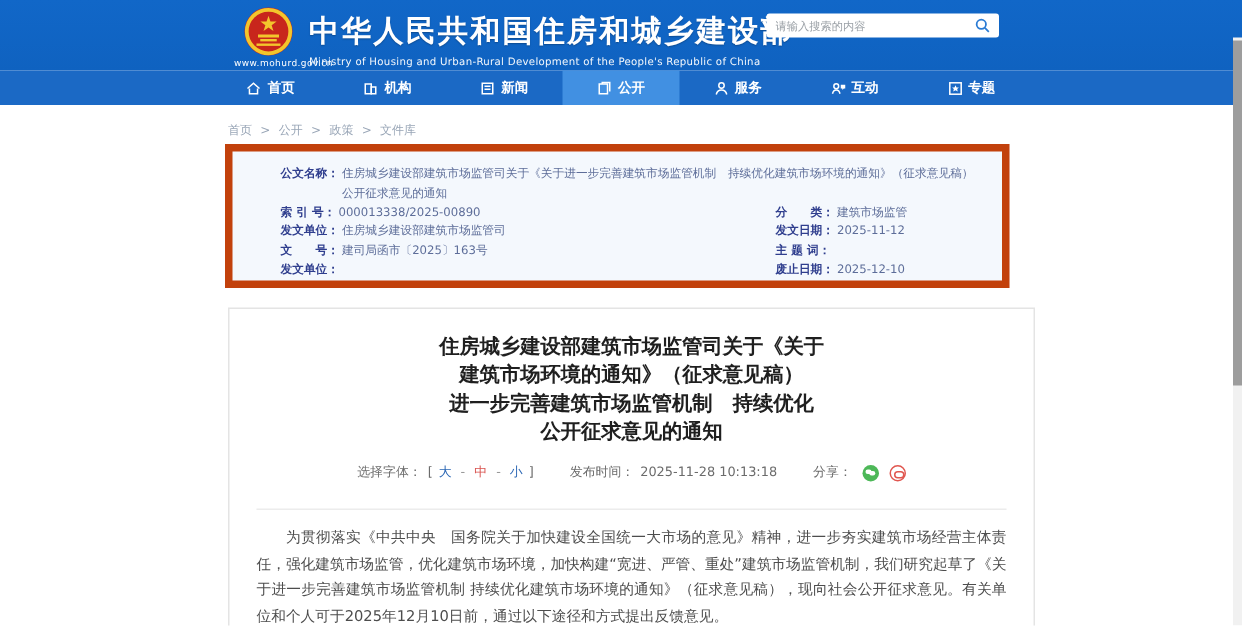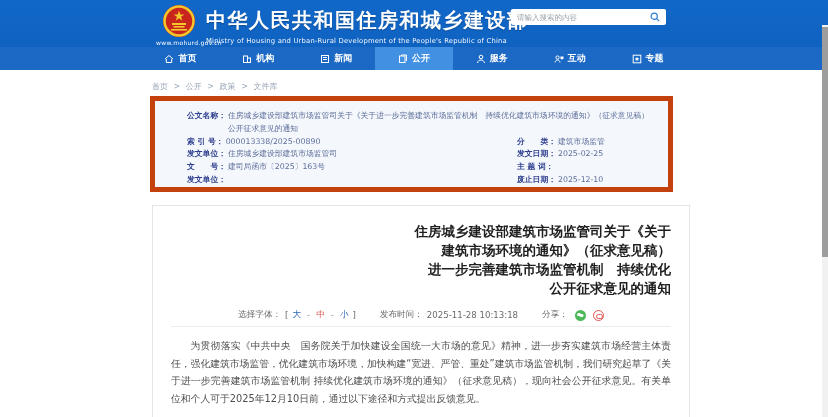--- a/index.html
+++ b/index.html
@@ -34,22 +34,22 @@
   
   .meta-box { position:absolute; left:150px; top:96px; width:523px; height:96px; background:#f4f8fd; border:5px solid #c2410c; padding:9px 14px 0 32px; font-size:7.8px; }
   .meta-row { display:flex; line-height:12.8px; }
   .meta-col { display:flex; }
   .meta-col.left { width:330px; }
   .meta-label { color:#2f3e8e; font-weight:bold; white-space:pre; }
   .meta-value { color:#5d6d99; margin-left:2px; }
 
   
   .doc-box { position:absolute; left:152px; top:205px; width:538px; height:300px; background:#fff; border:1px solid #e4e4e4; padding:16px 18px 0 18px; }
-  .doc-title { text-align:right; font-size:13.5px; font-weight:bold; color:#1f1f1f; line-height:19px; }
-  .doc-toolbar { margin-top:11px; padding-bottom:5px; border-bottom:1px solid #ececec; font-size:8.6px; color:#6b6b6b; display:flex; justify-content:center; align-items:center; gap:4px; }
+  .doc-title { text-align:center; font-size:13.5px; font-weight:bold; color:#1f1f1f; line-height:19px; }
+  .doc-toolbar { margin-top:11px; padding-bottom:18px; border-bottom:1px solid #ececec; font-size:8.6px; color:#6b6b6b; display:flex; justify-content:center; align-items:center; gap:4px; }
   .fs-link { color:#2d68b5; cursor:pointer; }
   .fs-link.mid { color:#d9534f; }
   .fs-sep { color:#999; margin:0 2px; }
   .toolbar-gap { width:16px; }
   .share-icon { width:11px; height:11px; border-radius:50%; display:inline-block; vertical-align:middle; margin-left:3px; cursor:pointer; position:relative; }
   .share-wechat { background:#4db858; }
   .share-wechat::after { content:""; position:absolute; left:2.5px; top:3.5px; width:4px; height:3px; background:#fff; border-radius:2px; box-shadow:2.5px 1px 0 #fff; }
   .share-weibo { background:#fff; border:1px solid #e0564f; }
   .share-weibo::after { content:""; position:absolute; left:2px; top:3px; width:5px; height:3.5px; border:1px solid #e0564f; border-radius:3px; }
   .doc-body { margin-top:10px; font-size:9.8px; color:#4d4d4d; line-height:17.5px; text-align:justify; }
@@ -169,21 +169,21 @@
       <span class="meta-value">建筑市场监管</span>
     </span>
   </div>
   <div class="meta-row">
     <span class="meta-col left">
       <span class="meta-label">发文单位：</span>
       <span class="meta-value">住房城乡建设部建筑市场监管司</span>
     </span>
     <span class="meta-col">
       <span class="meta-label">发文日期：</span>
-      <span class="meta-value">2025-02-25</span>
+      <span class="meta-value">2025-11-12</span>
     </span>
   </div>
   <div class="meta-row">
     <span class="meta-col left">
       <span class="meta-label">文　　号：</span>
       <span class="meta-value">建司局函市〔2025〕163号</span>
     </span>
     <span class="meta-col">
       <span class="meta-label">主 题 词：</span>
       <span class="meta-value"></span>

